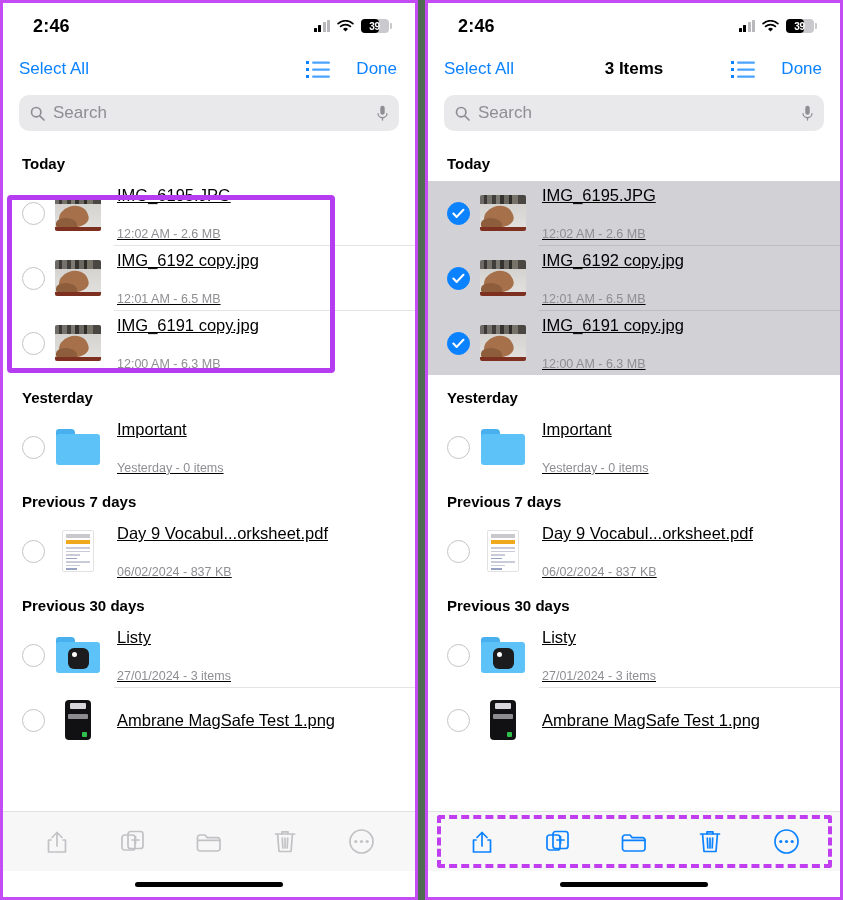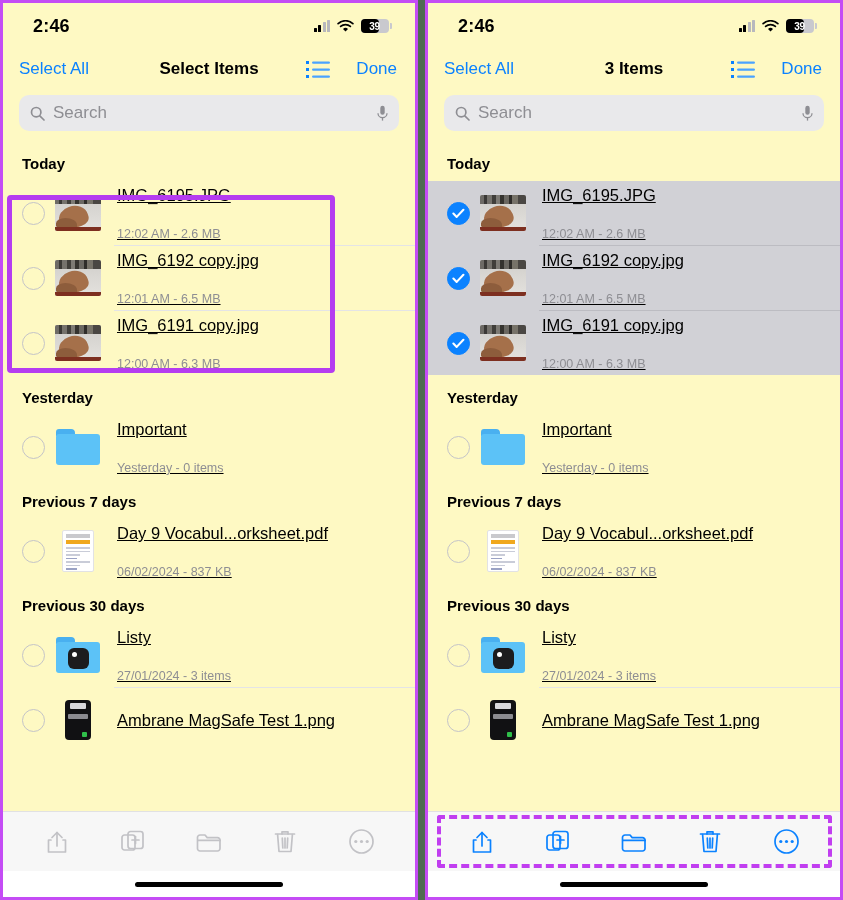--- a/index.html
+++ b/index.html
@@ -8,21 +8,21 @@
     background: #4f6b52;
     font-family: "Liberation Sans", sans-serif;
     overflow: hidden;
   }
   .stage { position: relative; width: 843px; height: 900px; display: flex; }
 
   .panel {
     position: relative;
     width: 418px;
     height: 900px;
-    background: #fef9c3;
+    background: #ffffff;
     border: 3px solid #c44cf5;
     overflow: hidden;
     display: flex;
     flex-direction: column;
   }
   .panel.left  { margin-right: 4px; }
   .panel.right { margin-left: 3px; }
 
   
   .statusbar {
@@ -220,21 +220,20 @@
         </svg>
         <span class="battery">
           <span class="battery-fill"></span>
           <span class="battery-num">39</span>
         </span>
       </div>
     </div>
 
     <div class="navbar">
       <button class="nav-btn">Select All</button>
-      <div class="nav-title">Select Items</div>
       <div class="nav-right">
         <svg class="list-icon" viewBox="0 0 24 19">
           <rect x="0" y="1" width="3" height="3" fill="#0b82ff"></rect>
           <rect x="6" y="1.4" width="18" height="2.4" rx="1.2" fill="#4aa3ff"></rect>
           <rect x="0" y="8" width="3" height="3" fill="#0b82ff"></rect>
           <rect x="6" y="8.4" width="18" height="2.4" rx="1.2" fill="#4aa3ff"></rect>
           <rect x="0" y="15" width="3" height="3" fill="#0b82ff"></rect>
           <rect x="6" y="15.4" width="18" height="2.4" rx="1.2" fill="#4aa3ff"></rect>
         </svg>
         <button class="nav-btn">Done</button>

